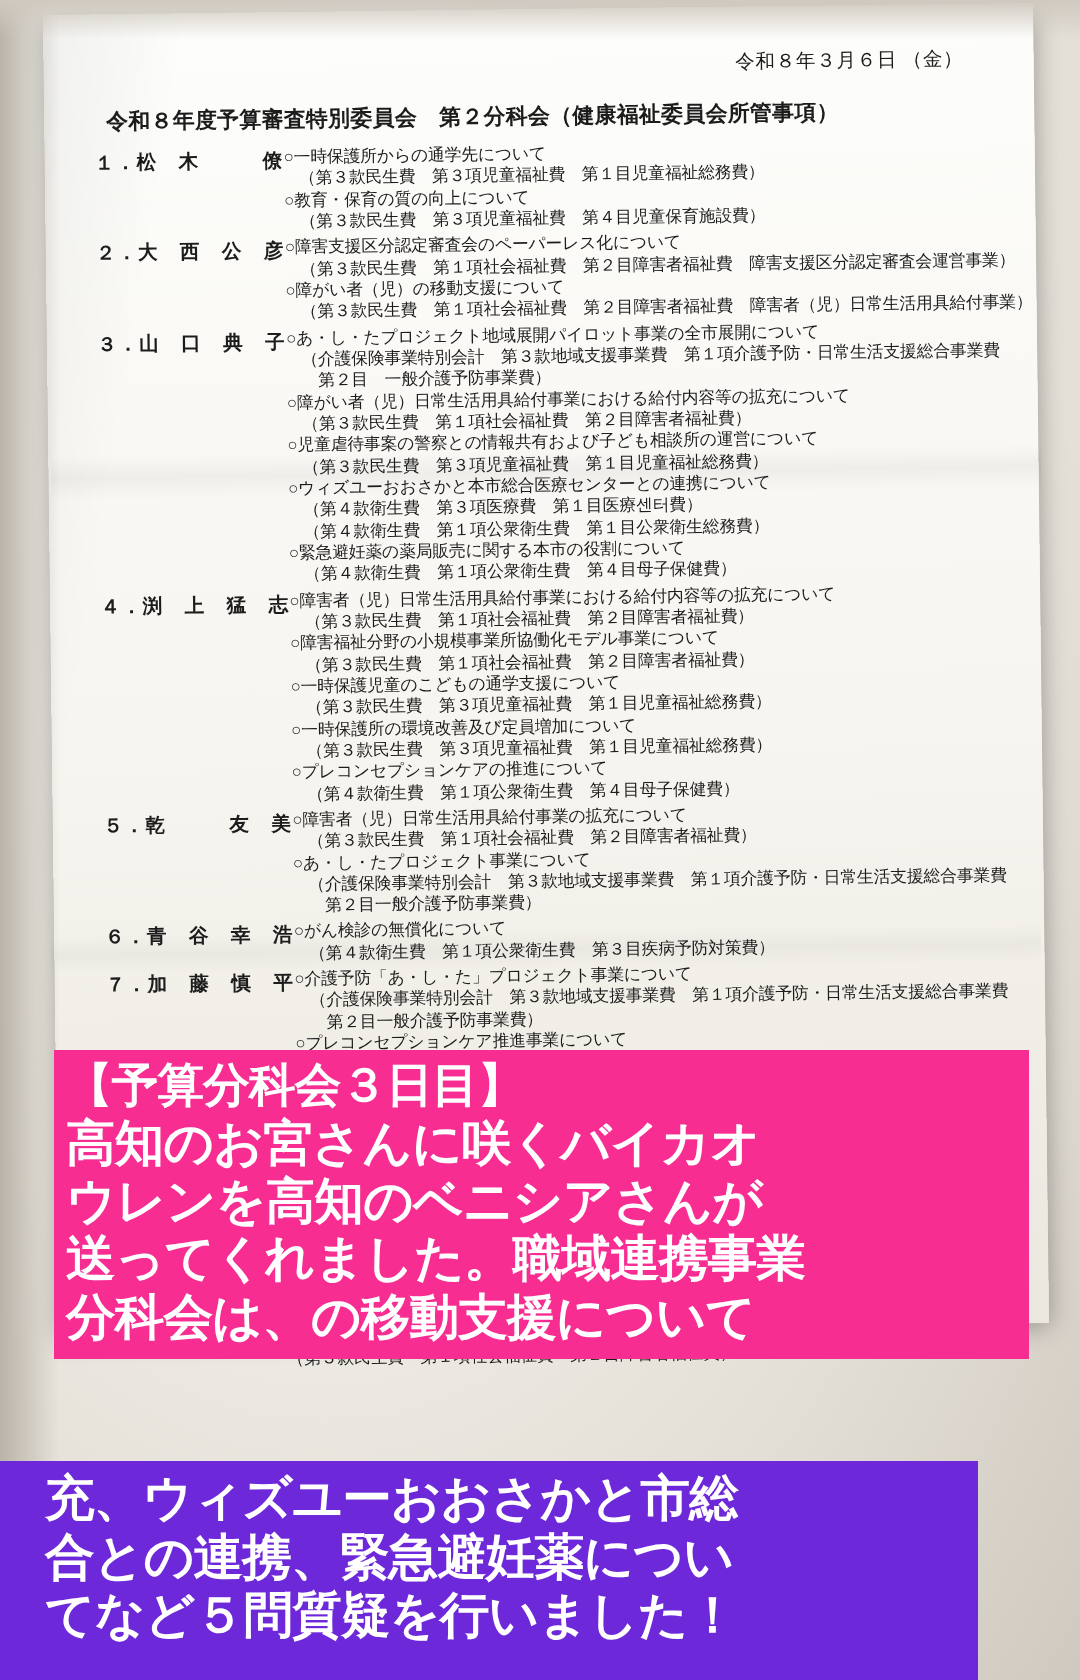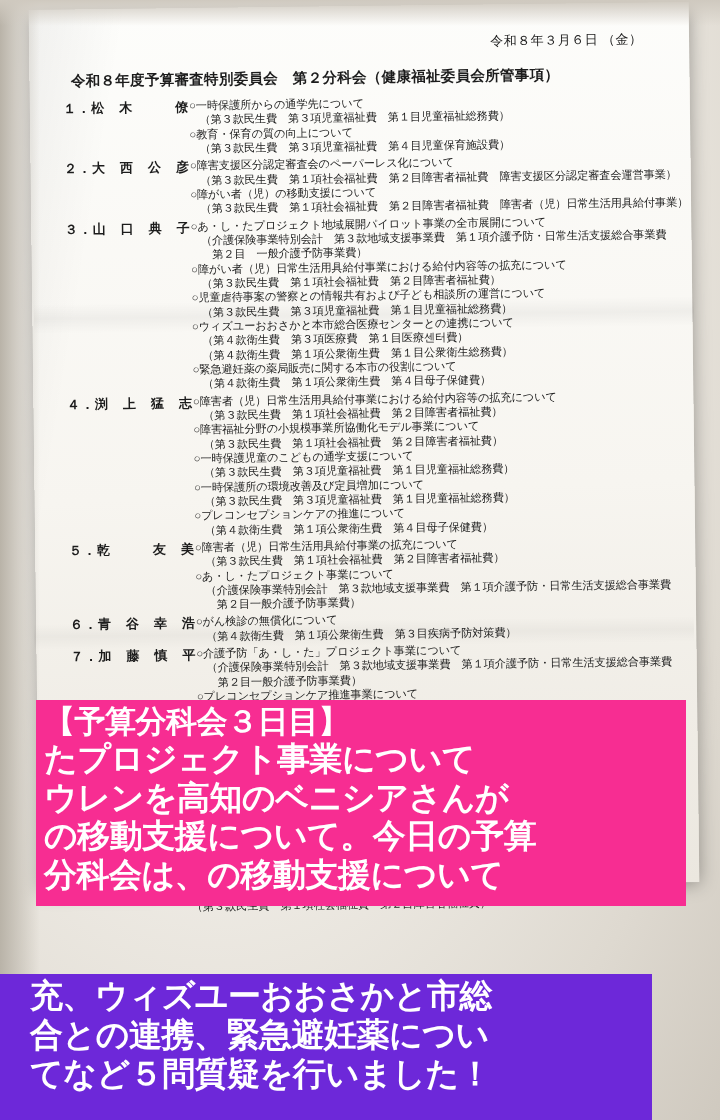--- a/index.html
+++ b/index.html
@@ -134,21 +134,21 @@
     left: 0px;
     top: 962px;
     width: 652px;
     height: 158px;
     background: #6d28d9;
     padding: 6px 16px 0 30px;
     box-sizing: border-box;
     margin-top: 12px;
   }
   .cap-line {
-    font-family: Liberation Mono, monospace;
+    font-family: Liberation Sans, sans-serif;
     font-weight: bold;
     font-size: 33px;
     line-height: 1.18;
     color: #ffffff;
     letter-spacing: -0.5px;
     white-space: nowrap;
   }
   .caption-pink .cap-line:first-child {
     font-size: 31px;
   }
@@ -281,23 +281,23 @@
       <div class="entry-name"><span>１０．</span><span>上</span></div>
       <div class="entry-lines">
         <div class="line">○</div>
         <div class="line sub">（第３款民生費　第１項社会福祉費　第２目障害者福祉費）</div>
       </div>
     </div>
   </div>
 
   <div class="caption-pink">
     <div class="cap-line">【予算分科会３日目】</div>
-    <div class="cap-line">たプロジェクト事業について</div>
+    <div class="cap-line">高知のお宮さんに咲くバイカオ</div>
     <div class="cap-line">ウレンを高知のベニシアさんが</div>
-    <div class="cap-line">の移動支援について。今日の予算</div>
+    <div class="cap-line">送ってくれました。職域連携事業</div>
     <div class="cap-line">分科会は、の移動支援について</div>
   </div>
 
   <div class="caption-black">
     <div class="cap-line">充、ウィズユーおおさかと市総</div>
     <div class="cap-line">合との連携、緊急避妊薬につい</div>
     <div class="cap-line">てなど５問質疑を行いました！</div>
   </div>
 
 </div>

